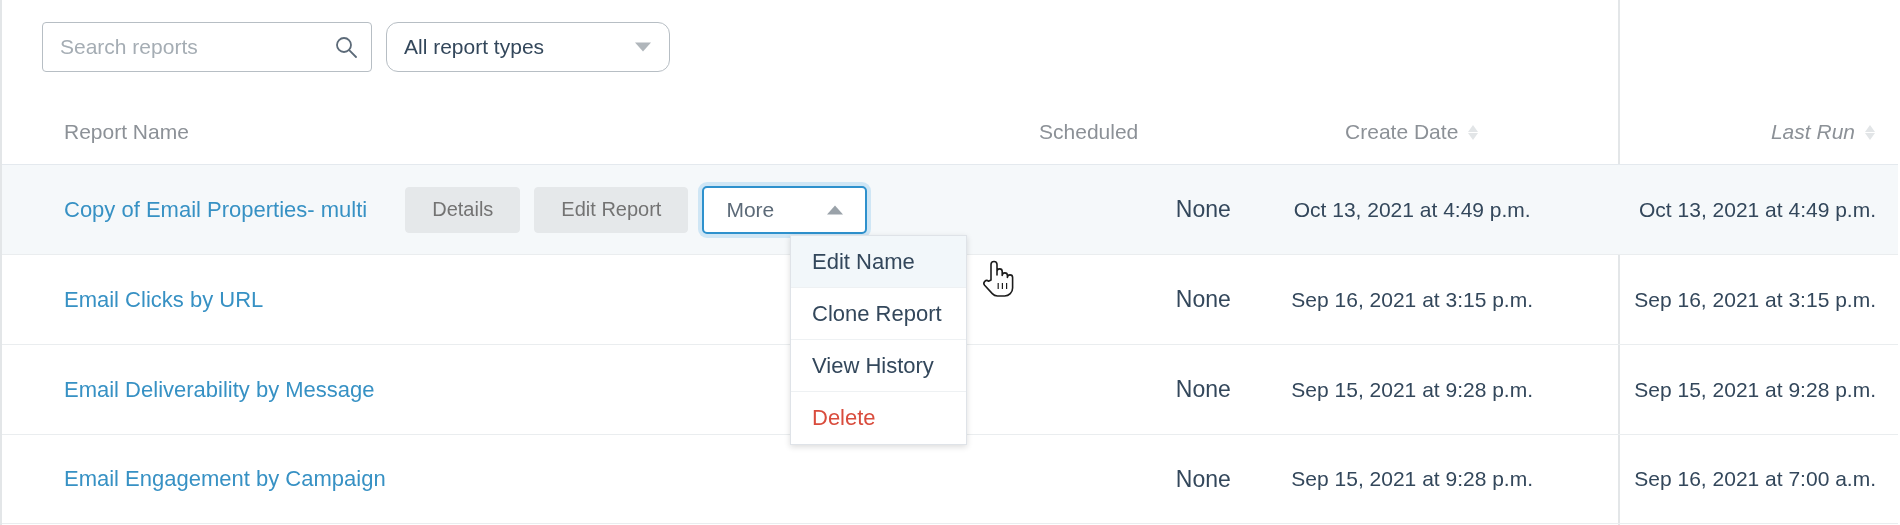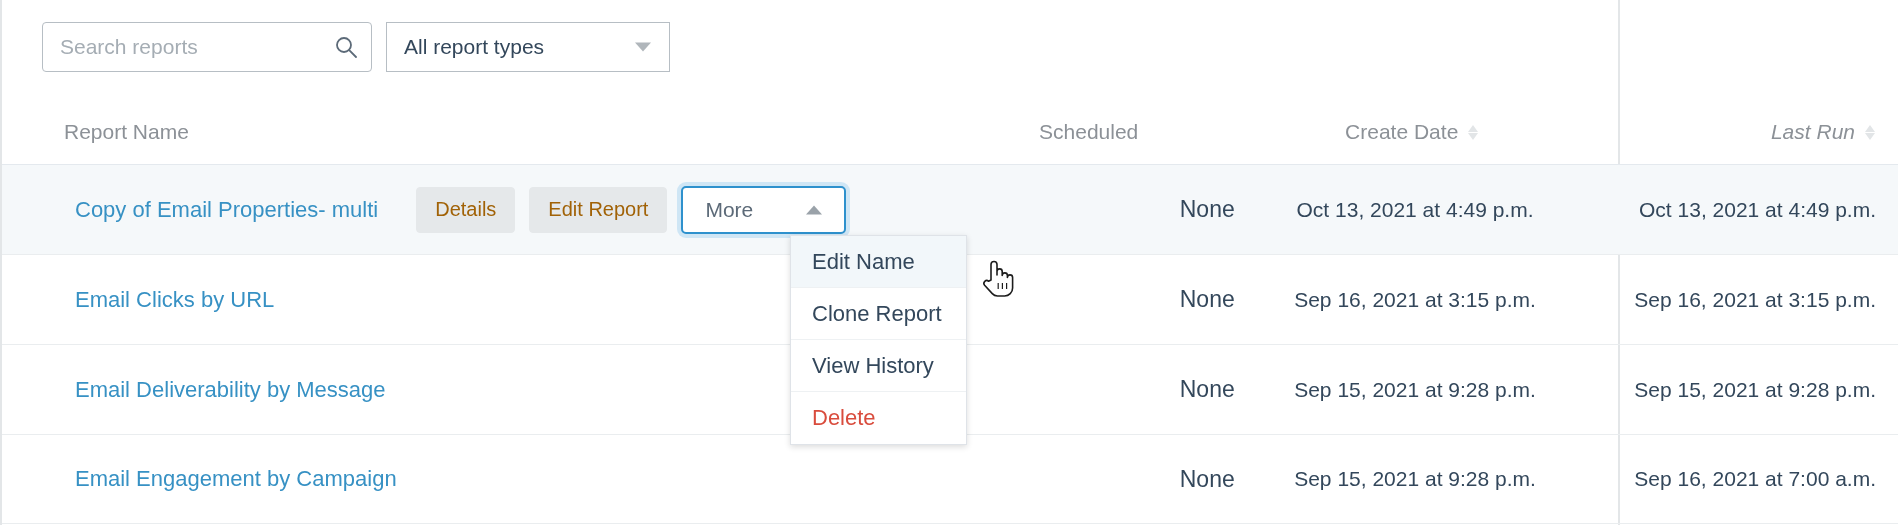--- a/index.html
+++ b/index.html
@@ -57,21 +57,21 @@
     transform: translateY(-50%);
     width: 22px;
     height: 22px;
     pointer-events: none;
   }
   .select-box {
     position: relative;
     width: 284px;
     height: 50px;
     border: 1px solid #b7bec4;
-    border-radius: 0;
+    border-radius: 12px;
     background: #fff;
     display: flex;
     align-items: center;
   }
   .select-box .sel-label {
     font-size: 21px;
     color: #33475b;
     padding-left: 17px;
   }
   .caret-down {
@@ -136,43 +136,42 @@
     padding-left: 62px;
     position: relative;
   }
   .row.highlight { background: #f5f8fa; border-top: 1px solid #e4e9ee;}
   .row:last-child { border-bottom: 1px solid #eaedef; }
 
   .cell-name {
     width: 900px;
     display: flex;
     align-items: center;
-    margin-left: 11px;
   }
   .report-link {
     font-size: 22px;
     color: #3791c4;
     text-decoration: none;
     white-space: nowrap;
   }
   .row-actions {
     display: flex;
     align-items: center;
     gap: 14px;
     margin-left: 38px;
   }
   .btn {
     background: #e5e8ea;
     border: 1px solid #e5e8ea;
     border-radius: 4px;
-    color: #a16207;
+    color: #737373;
     font-family: "Liberation Sans", sans-serif;
     font-size: 20px;
     height: 46px;
-    padding: 0 18px;
+    padding: 0 26px;
     cursor: pointer;
     white-space: nowrap;
   }
   .btn-more {
     position: relative;
     background: #ffffff;
     border: 2px solid #2e91cd;
     border-radius: 5px;
     box-shadow: 0 0 0 4px #cfe6f5;
     color: #5c6a78;

